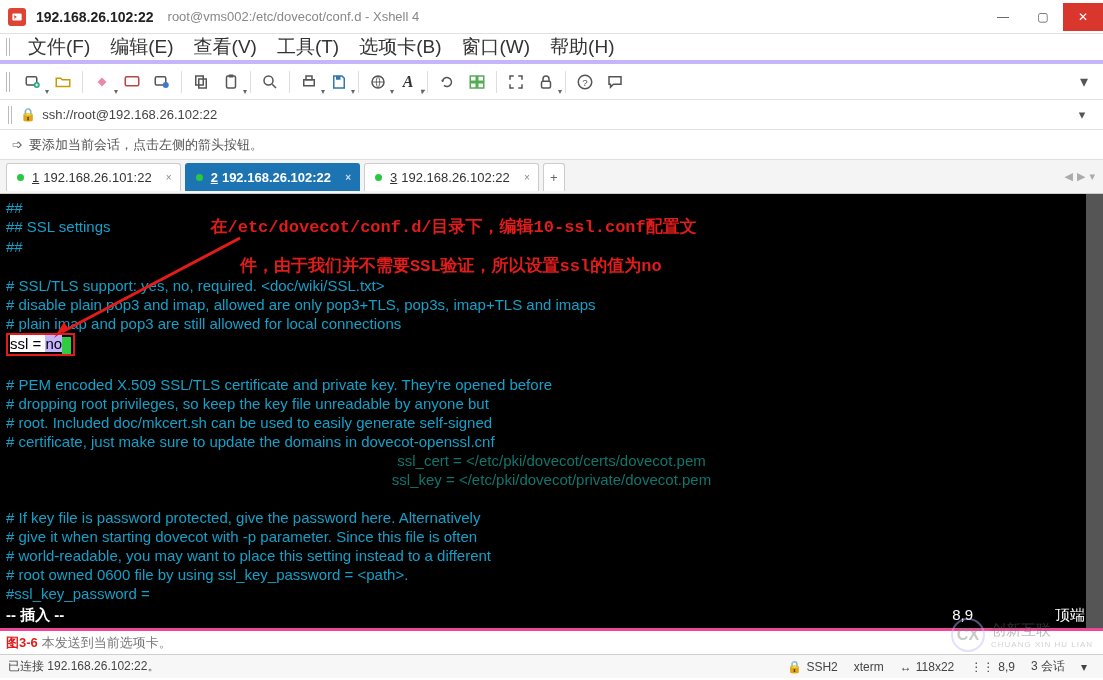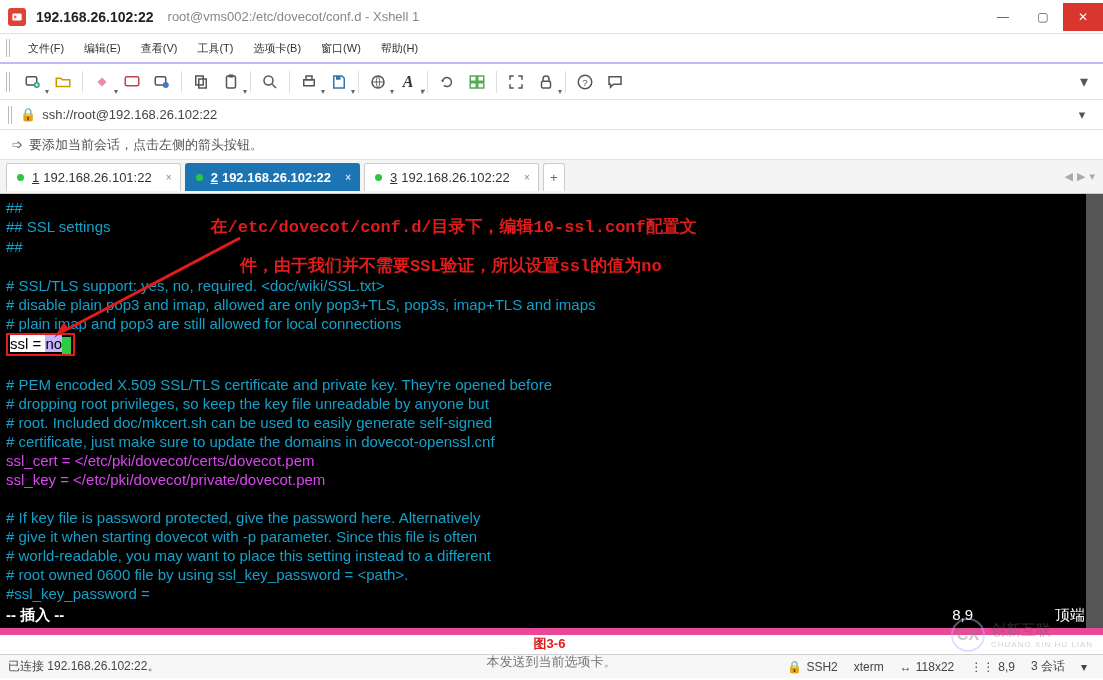--- a/index.html
+++ b/index.html
@@ -5,21 +5,21 @@
 * { margin: 0; padding: 0; box-sizing: border-box; font-family: "Microsoft YaHei", "Segoe UI", sans-serif; }
 body { width: 1103px; height: 680px; background: #fff; overflow: hidden; position: relative; }
 .titlebar { height: 34px; display: flex; align-items: center; padding: 0 0 0 8px; background: #fff; border-bottom: 1px solid #e0e0e0; }
 .titlebar .app-icon { width: 18px; height: 18px; border-radius: 3px; background: #d43; margin-right: 10px; display: flex; align-items: center; justify-content: center; }
 .titlebar .app-icon svg { width: 14px; height: 14px; }
 .titlebar .host { font-weight: bold; font-size: 14px; color: #222; }
 .titlebar .path { margin-left: 14px; font-size: 13px; color: #888; }
 .win-controls { margin-left: auto; display: flex; }
 .win-btn { width: 40px; height: 28px; display: flex; align-items: center; justify-content: center; font-size: 12px; color: #555; }
 .win-btn.close { background: #d9362e; color: #fff; }
-.menubar { height: 30px; display: flex; align-items: center; padding: 0 4px; border-bottom: 2px solid #c4b5fd; font-size: 11px; color: #333; }
+.menubar { height: 30px; display: flex; align-items: center; padding: 0 4px; border-bottom: 4px solid #c4b5fd; font-size: 19px; color: #333; }
 .menubar .drag { width: 6px; height: 18px; margin: 0 6px 0 2px; background: repeating-linear-gradient(90deg,#bbb 0 1px,transparent 1px 3px); }
 .menubar .item { padding: 4px 10px; }
 .toolbar { height: 36px; display: flex; align-items: center; padding: 0 4px; border-bottom: 1px solid #e0e0e0; }
 .toolbar .drag { width: 6px; height: 20px; margin: 0 6px 0 2px; background: repeating-linear-gradient(90deg,#bbb 0 1px,transparent 1px 3px); }
 .tbtn { width: 28px; height: 28px; display: flex; align-items: center; justify-content: center; margin: 0 1px; color: #555; position: relative; }
 .tbtn.dd::after { content: "▾"; font-size: 8px; color: #666; position: absolute; right: -2px; bottom: 0; }
 .tbtn svg { width: 18px; height: 18px; }
 .tsep { width: 1px; height: 22px; background: #ddd; margin: 0 4px; }
 .addrbar { height: 30px; display: flex; align-items: center; padding: 0 6px; border-bottom: 1px solid #e0e0e0; font-size: 13px; color: #444; }
 .addrbar .drag { width: 6px; height: 18px; margin: 0 6px 0 2px; background: repeating-linear-gradient(90deg,#bbb 0 1px,transparent 1px 3px); }
@@ -32,54 +32,54 @@
 .tab .dot { width: 7px; height: 7px; border-radius: 50%; background: #28c840; margin-right: 8px; }
 .tab.active .dot { background: #28c840; }
 .tab .num { text-decoration: underline; margin-right: 4px; }
 .tab .close { position: absolute; right: 8px; font-size: 10px; color: #888; }
 .tab.active .close { color: #cde; }
 .tab.add { width: 22px; padding: 0; justify-content: center; color: #666; }
 .tabstrip .navarrows { margin-left: auto; margin-right: 8px; display: flex; gap: 4px; color: #aaa; font-size: 11px; }
 .terminal { background: #000; height: 434px; position: relative; font-family: "Consolas","Courier New",monospace; font-size: 15px; line-height: 19px; color: #fff; padding: 4px 6px; overflow: hidden; }
 .terminal .line { white-space: pre; }
 .c-comment { color: #14a0c8; }
-.c-white { color: #d946ef; }
+.c-white { color: #0f766e; text-align: center; }
 .c-annot { color: #e21b1b; font-weight: bold; font-family: Liberation Mono, monospace; font-size: 17px; }
 .hl-box { display: inline-block; border: 2px solid #e21b1b; padding: 0 2px; line-height: 17px; }
 .hl-ssl { background: #fff; color: #000; }
 .hl-no { background: #c4b5fd; color: #000; }
 .cursor { background: #2ecc40; display: inline-block; width: 9px; height: 17px; vertical-align: middle; }
 .annot-arrow { position: absolute; pointer-events: none; }
 .scroll-track { position: absolute; right: 0; top: 0; width: 17px; height: 100%; background: #2a2a2a; }
 .scroll-thumb { position: absolute; right: 0; top: 0; width: 17px; height: 100%; background: #555; }
 .status-insert { position: absolute; left: 6px; bottom: 4px; font-weight: bold; color: #fff; }
 .status-pos { position: absolute; right: 130px; bottom: 4px; color: #fff; }
 .status-top { position: absolute; right: 18px; bottom: 4px; color: #fff; }
-.inputbar { height: 26px; border-top: 7px solid #ec4899; display: flex; align-items: center; padding: 0 6px; font-size: 13px; color: #777; background: #fff; position: relative; flex-direction: column; }
+.inputbar { height: 26px; border-top: 3px solid #ec4899; display: flex; align-items: center; padding: 0 6px; font-size: 13px; color: #777; background: #fff; position: relative; }
 .inputbar .fig { color: #e21b1b; font-weight: bold; margin-right: 4px; }
 .statusbar { height: 24px; border-top: 1px solid #d0d0d0; display: flex; align-items: center; padding: 0 8px; font-size: 12px; color: #444; background: #f7f7f7; }
 .statusbar .grow { flex: 1; }
 .statusbar .seg { margin: 0 8px; display: flex; align-items: center; gap: 4px; }
 .watermark { position: absolute; right: 10px; bottom: 28px; opacity: 0.45; font-size: 16px; color: #777; display: flex; align-items: center; gap: 6px; font-family: "Microsoft YaHei"; }
 .watermark .wm-logo { width: 34px; height: 34px; border: 2px solid #c4b5fd; border-radius: 50%; display: flex; align-items: center; justify-content: center; font-weight: bold; color: #888; }
 .watermark .wm-txt .l1 { font-size: 15px; font-weight: normal; color: #666; }
 .watermark .wm-txt .l2 { font-size: 8px; letter-spacing: 1px; color: #999; }
 </style>
 </head>
 <body>
 
 <div class="titlebar">
   <div class="app-icon">
     <svg viewBox="0 0 24 24">
         <rect x="4" y="6" width="16" height="12" rx="2" fill="#fff"></rect>
         <path d="M7 10l3 2-3 2" stroke="#d43" stroke-width="2" fill="none"></path>
       </svg>
   </div>
   <span class="host">192.168.26.102:22</span>
-  <span class="path">root@vms002:/etc/dovecot/conf.d - Xshell 1</span>
+  <span class="path">root@vms002:/etc/dovecot/conf.d - Xshell 4</span>
   <div class="win-controls">
     <div class="win-btn">—</div>
     <div class="win-btn">▢</div>
     <div class="win-btn close">✕</div>
   </div>
 </div>
 
 <div class="menubar">
   <div class="drag"></div>
   <div class="item">文件(F)</div>

